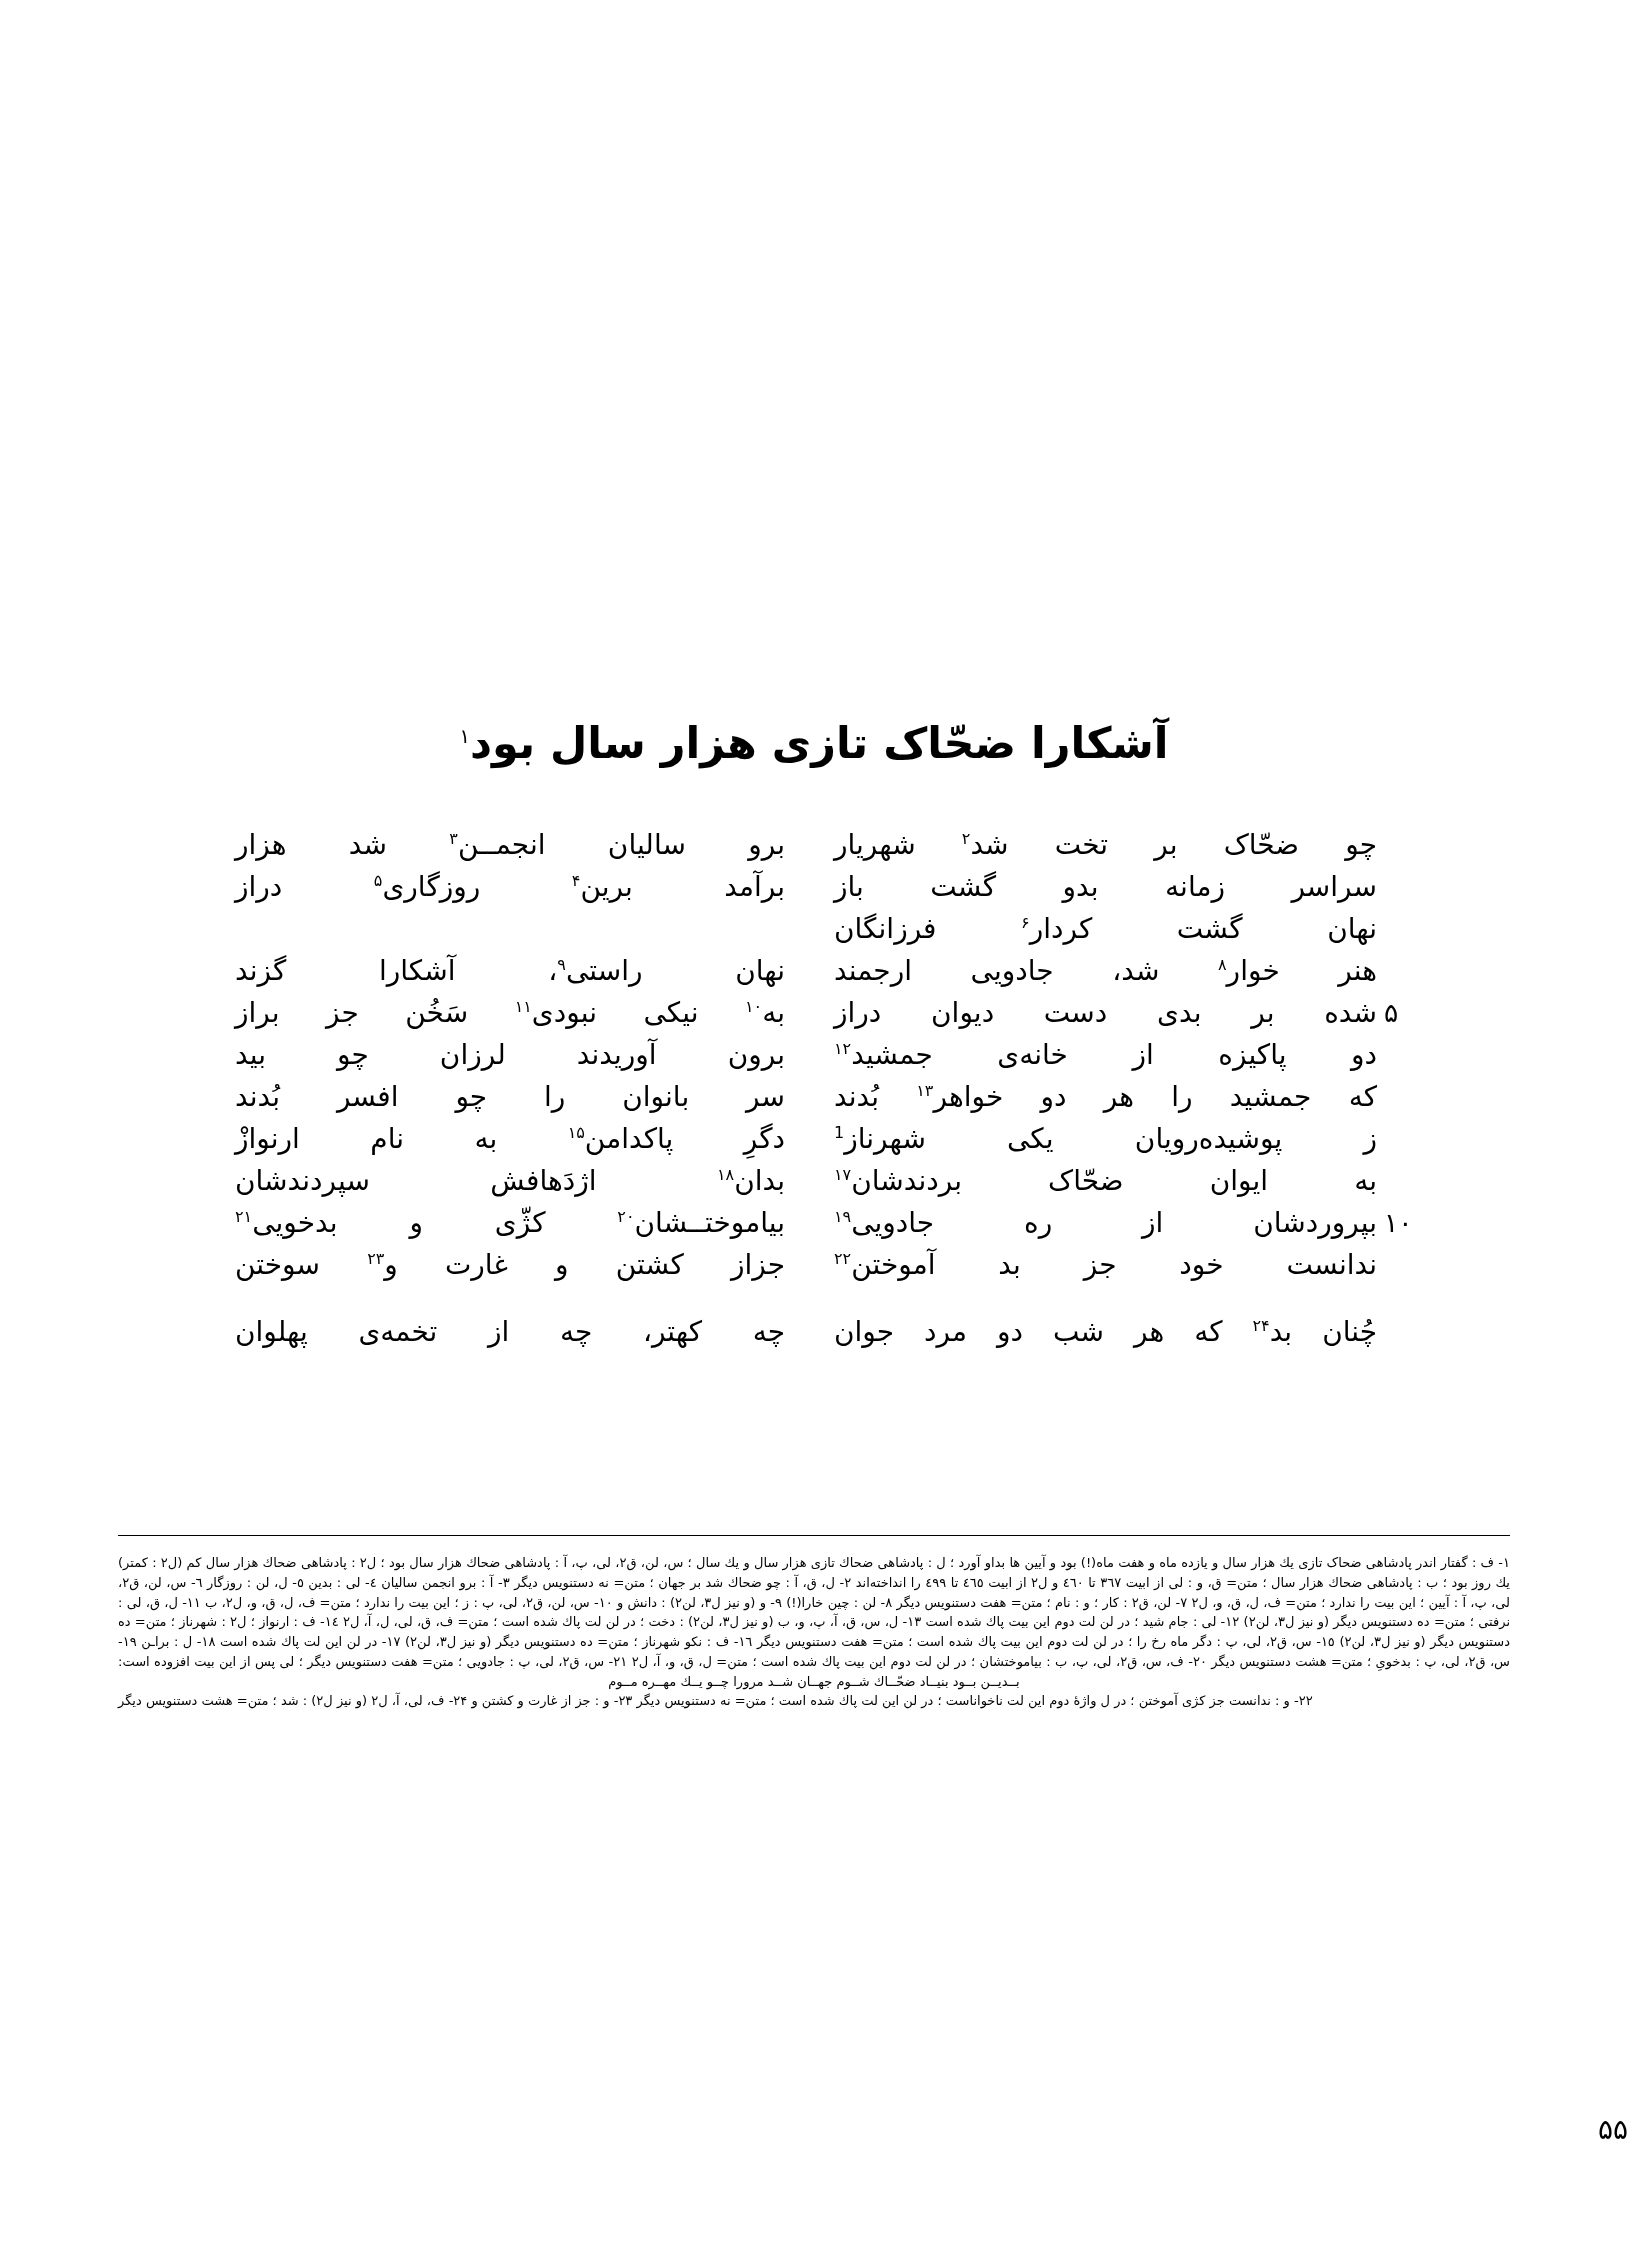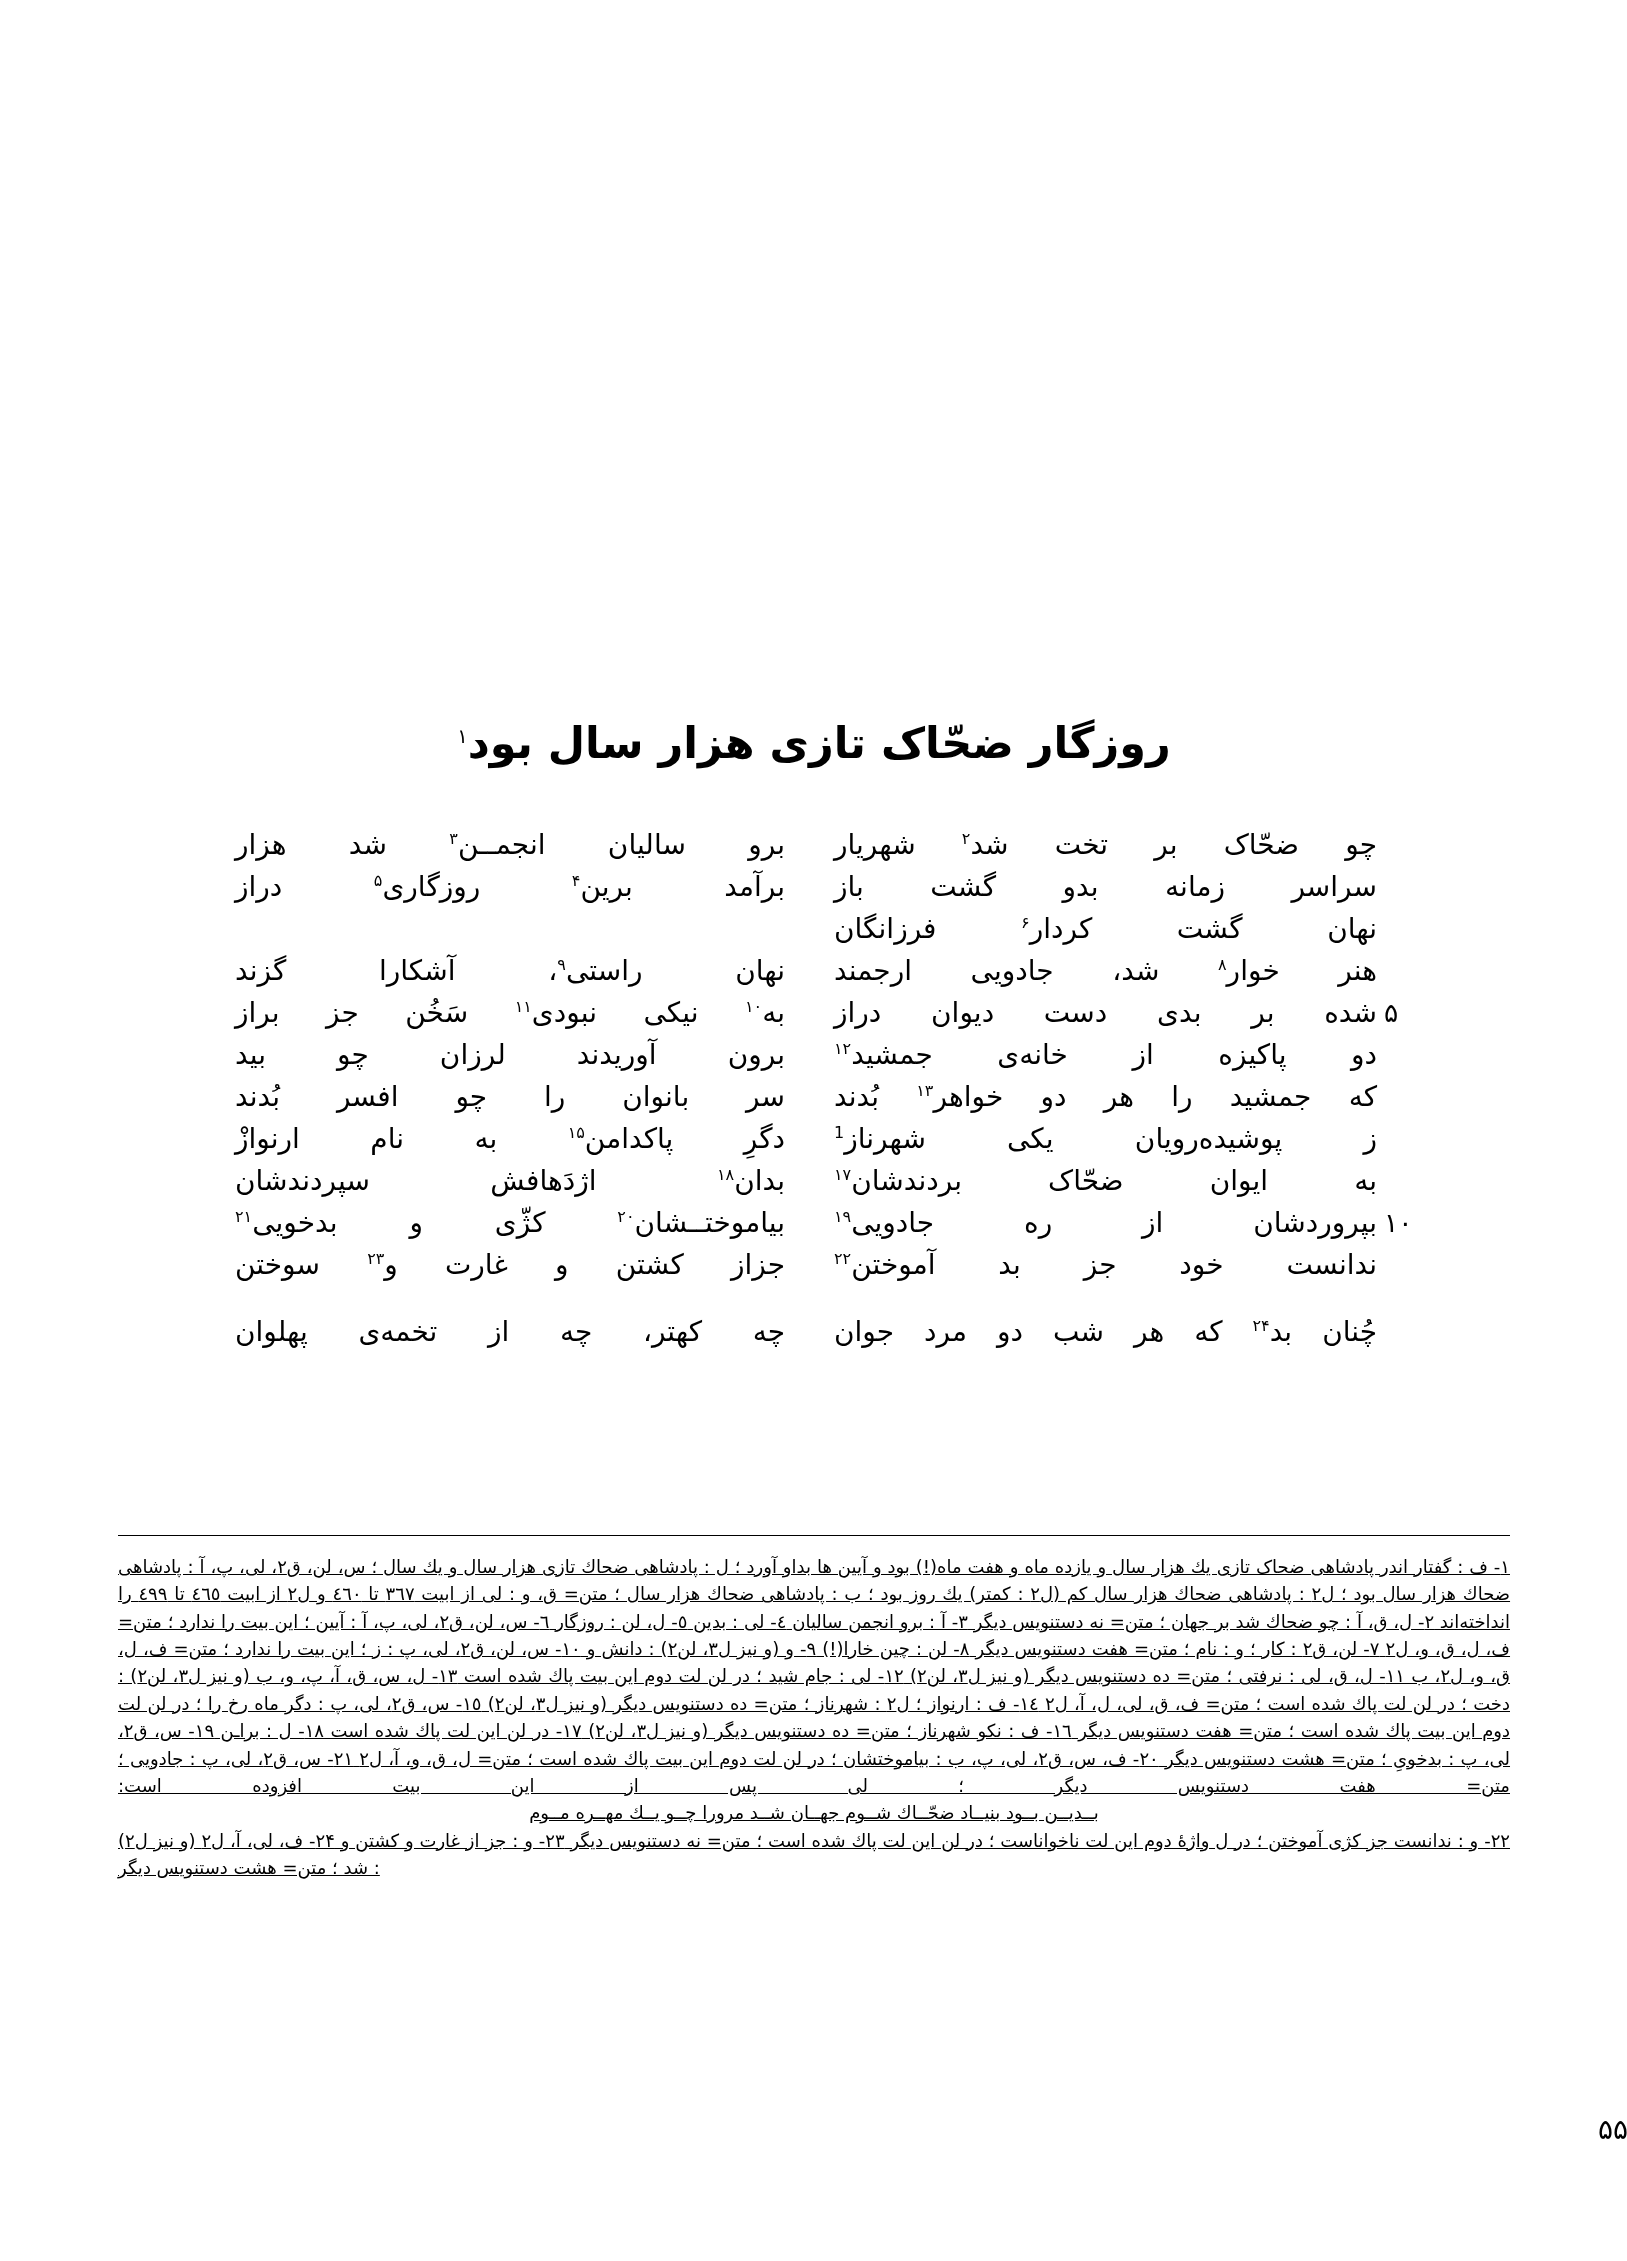--- a/index.html
+++ b/index.html
@@ -97,25 +97,24 @@
     border-top: 1.4px solid #000;
   }
 
   
   .footnotes {
     position: absolute;
     top: 1553px;
     left: 118px;
     width: 1392px;
     direction: rtl;
-    font-size: 18px;
+    font-size: 13px;
     line-height: 1.52;
     text-align: justify;
     text-align-last: justify;
-    text-decoration: underline;
   }
   .footnotes p {
     margin: 0;
     padding: 0;
   }
   .fn-verse {
     text-align: right;
     text-align-last: center;
     direction: rtl;
     letter-spacing: 1.4px;
@@ -134,21 +133,21 @@
     width: 100%;
     text-align: right;
     font-size: 28px;
   }
 </style>
 </head>
 <body>
 
 <div class="page">
 
-  <h1 class="title"><span>روزگار ضحّاک تازی هزار سال بود</span><sup>۱</sup></h1>
+  <h1 class="title"><span>آشکارا ضحّاک تازی هزار سال بود</span><sup>۱</sup></h1>
 
   <div class="verse-block" id="verse-block">
       <div class="verse-row">
         <div class="lineno"></div>
         <div class="hemistich right">چو ضحّاک بر تخت شد<sup class="fn">۲</sup> شهریار</div>
         <div class="hemistich left">برو سالیان انجمــن<sup class="fn">۳</sup> شد هزار</div>
       </div>
       <div class="verse-row">
         <div class="lineno"></div>
         <div class="hemistich right">سراسر زمانه بدو گشت باز</div>

